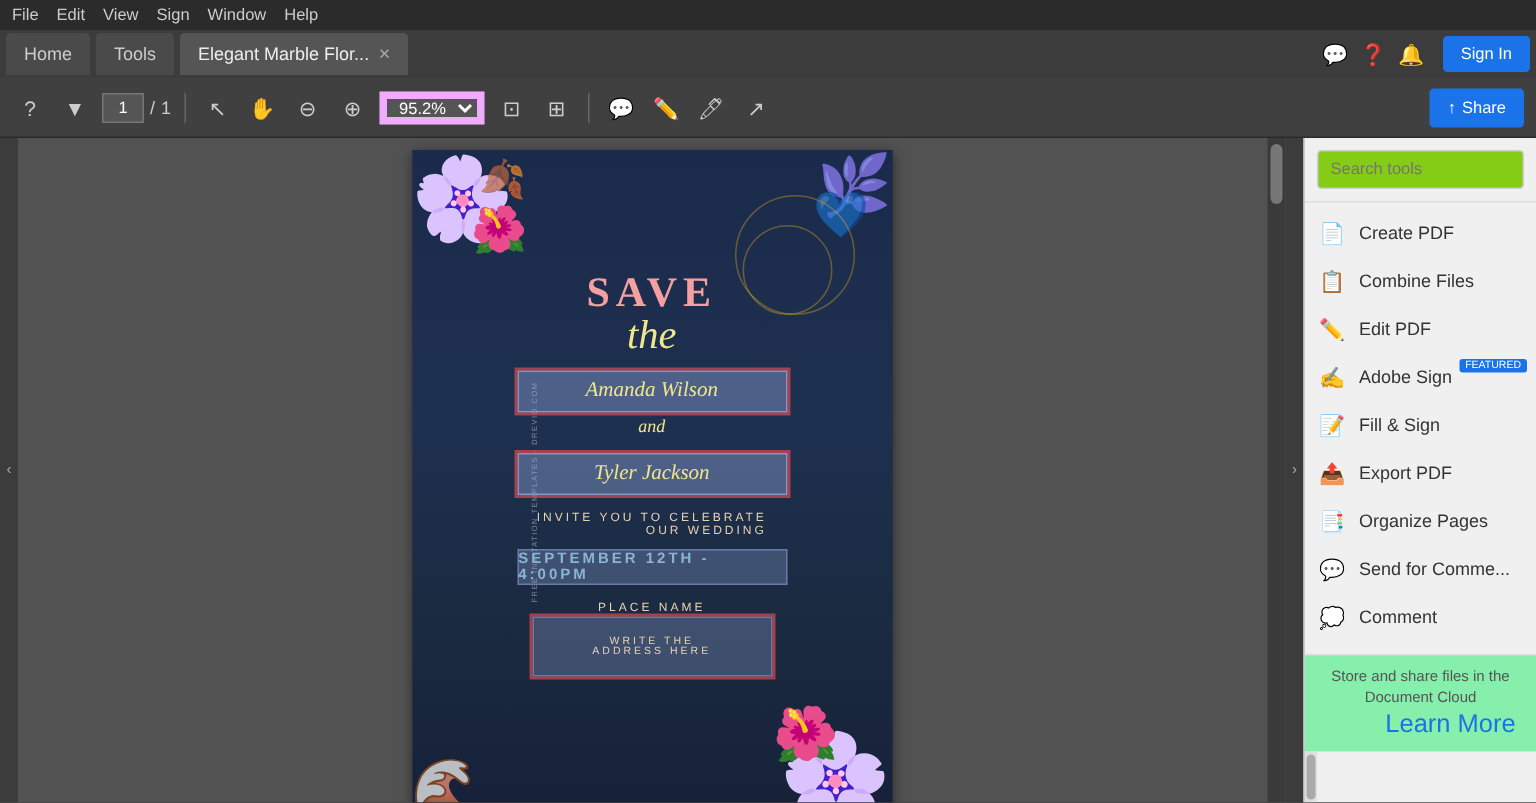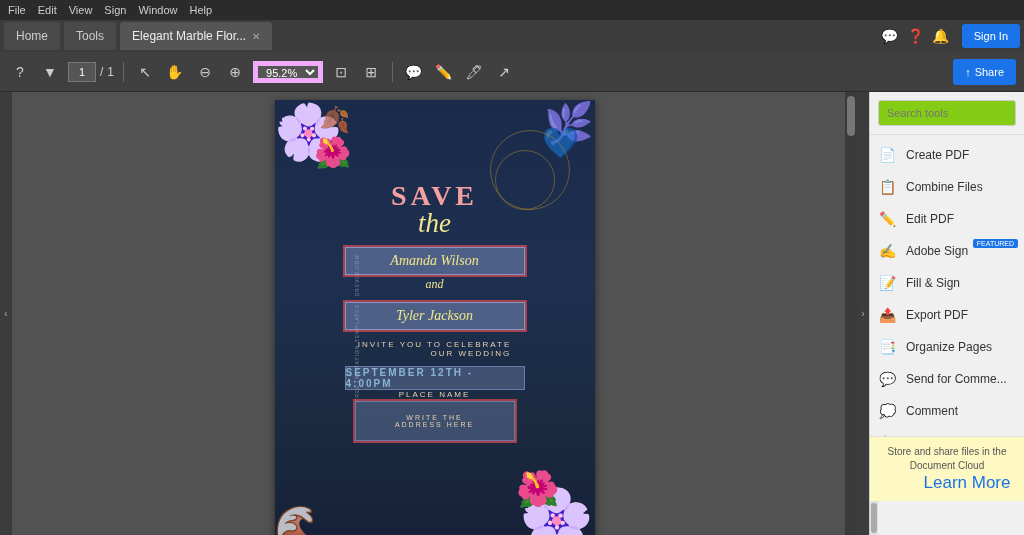--- a/index.html
+++ b/index.html
@@ -310,20 +310,21 @@
       color: #8ab4d4;
       letter-spacing: 2px;
       font-weight: bold;
     }
 
     
     .address-section {
       display: flex;
       flex-direction: column;
       align-items: center;
+      margin-top: 10px;
       gap: 2px;
     }
     .place-name {
       font-size: 8px;
       color: #e8d0b0;
       letter-spacing: 2px;
     }
     .address-box {
       width: 160px;
       height: 40px;
@@ -412,21 +413,21 @@
       color: white;
       font-size: 7px;
       padding: 1px 4px;
       border-radius: 2px;
       text-transform: uppercase;
     }
 
     
     .cloud-section {
       padding: 8px;
-      background: #fef9c3;
+      background: #86efac;
       border-top: 1px solid #ddd;
       text-align: center;
     }
     .cloud-text {
       font-size: 10px;
       color: #555;
       line-height: 1.4;
     }
     .learn-more {
       color: #1a73e8;

